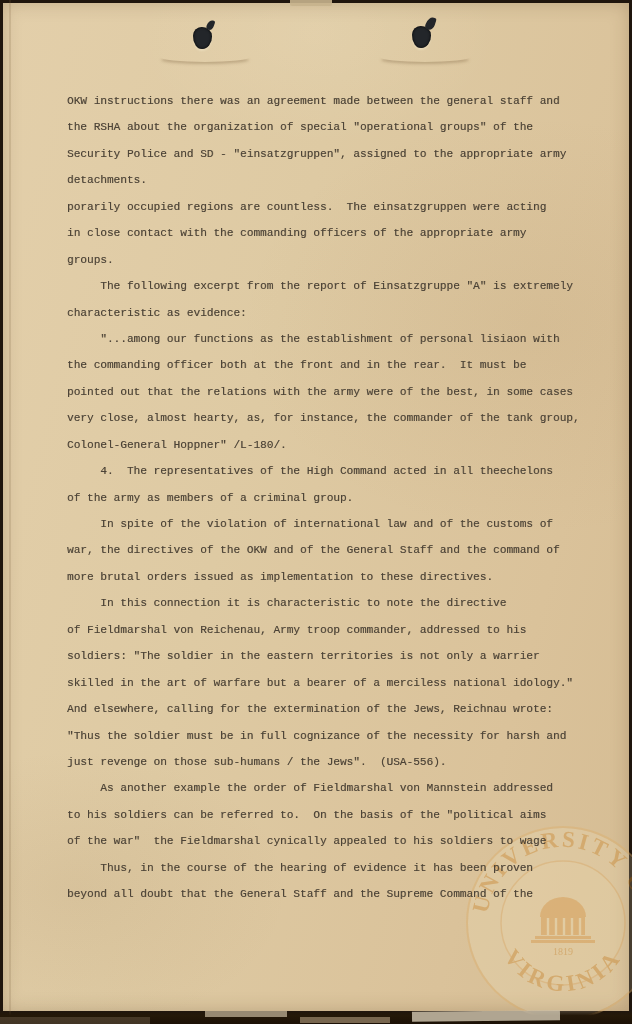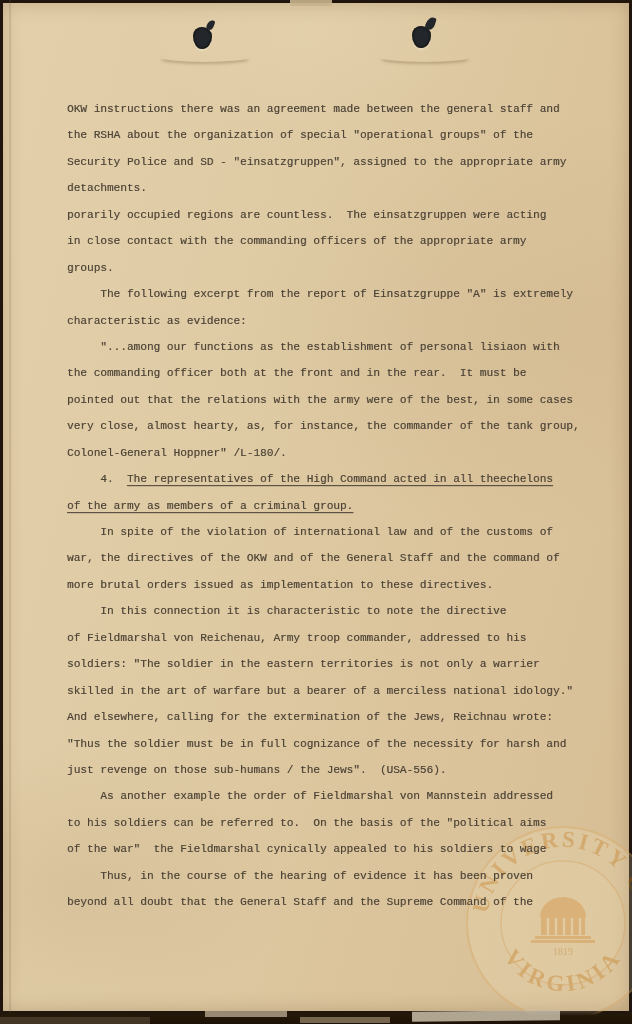--- a/index.html
+++ b/index.html
@@ -37,31 +37,30 @@
   }
   .hole-wrinkle{
     position:absolute;height:10px;border-radius:50%;
     box-shadow:0 3px 3px -1px rgba(125,100,65,0.35);
   }
   .tape-top{
     position:absolute;top:0;height:6px;
     background:#c7b28d;opacity:.9;border-radius:0 0 2px 2px;
   }
   .text-col{
-    position:absolute;left:67px;top:96px;width:525px;
+    position:absolute;left:67px;top:88px;width:525px;
     color:#4c4337;
     font-size:11.1px;
     text-shadow:0.4px 0.4px 0.6px rgba(82,70,54,0.45);
   }
   .line{
     height:26.45px;line-height:26.45px;
     white-space:pre;
   }
   .line .u{
-    text-decoration:underline;
     text-underline-offset:3px;
     text-decoration-thickness:1px;
     text-decoration-color:rgba(76,67,55,0.85);
   }
   .page-number{
     height:26.45px;line-height:26.45px;
     text-align:center;white-space:pre;
   }
   .seal{
     position:absolute;left:463px;top:823px;width:200px;height:200px;

